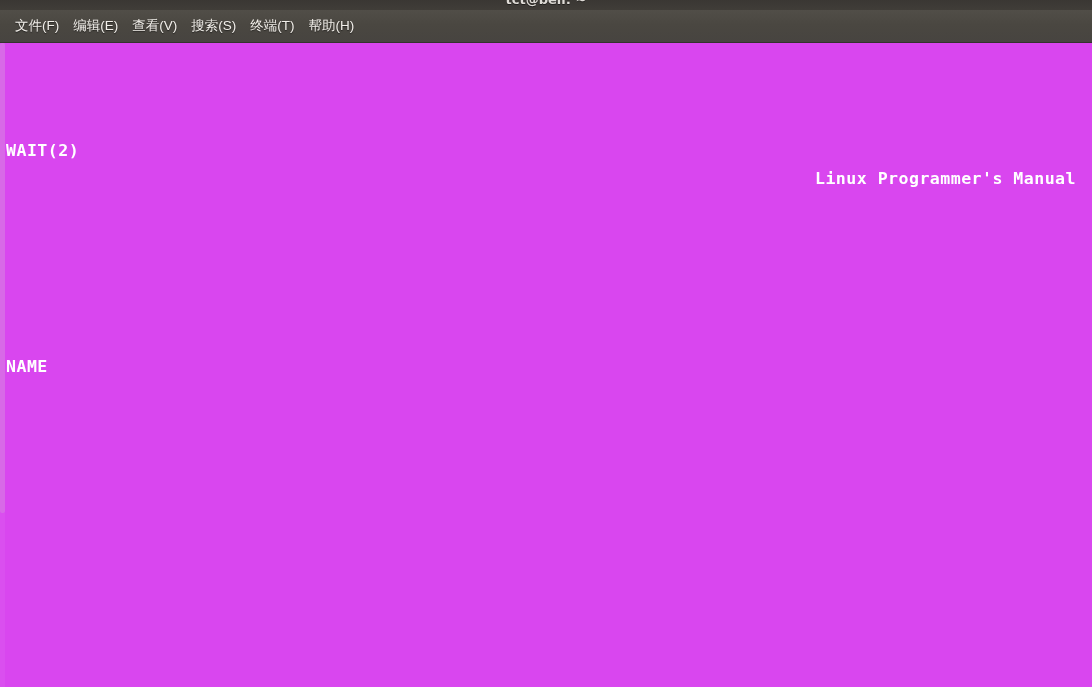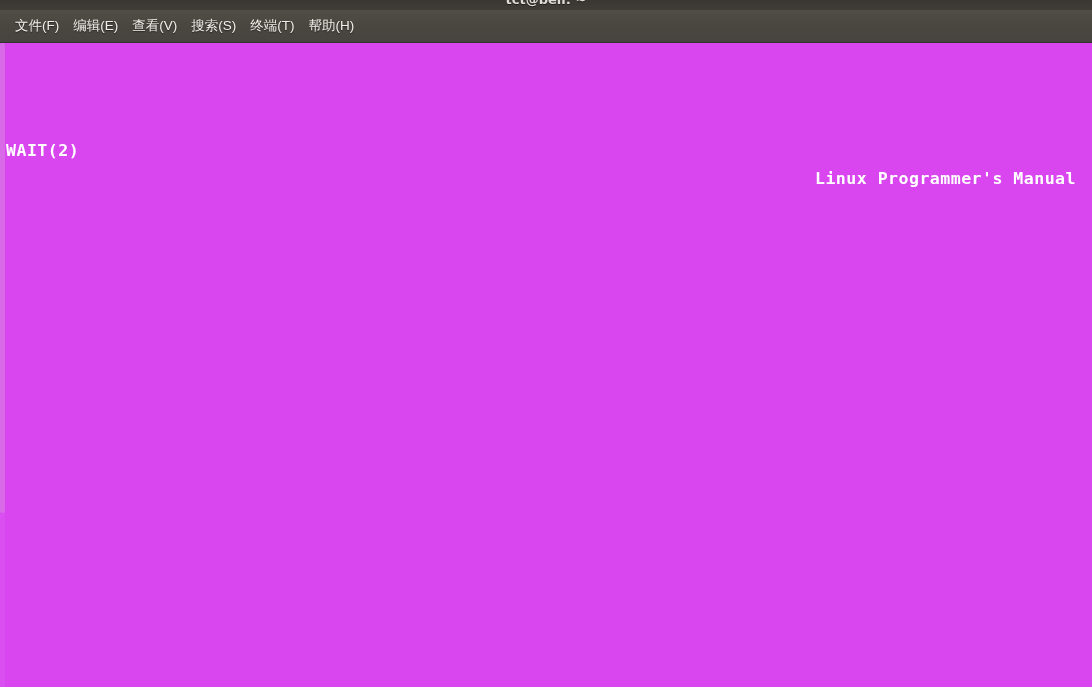--- a/index.html
+++ b/index.html
@@ -143,20 +143,21 @@
 
   <div id="terminal">
     <div id="screen">
 
       
       <div class="row hdr"><span class="b">WAIT(2)</span><span class="b hdr-right">Linux Programmer's Manual</span></div>
 
       <div class="row"> </div>
 
       
+      <div class="row"><span class="b">NAME</span></div>
       <div class="row"><span>       </span></div>
 
       <div class="row"> </div>
 
       
       
       
 
       
 

